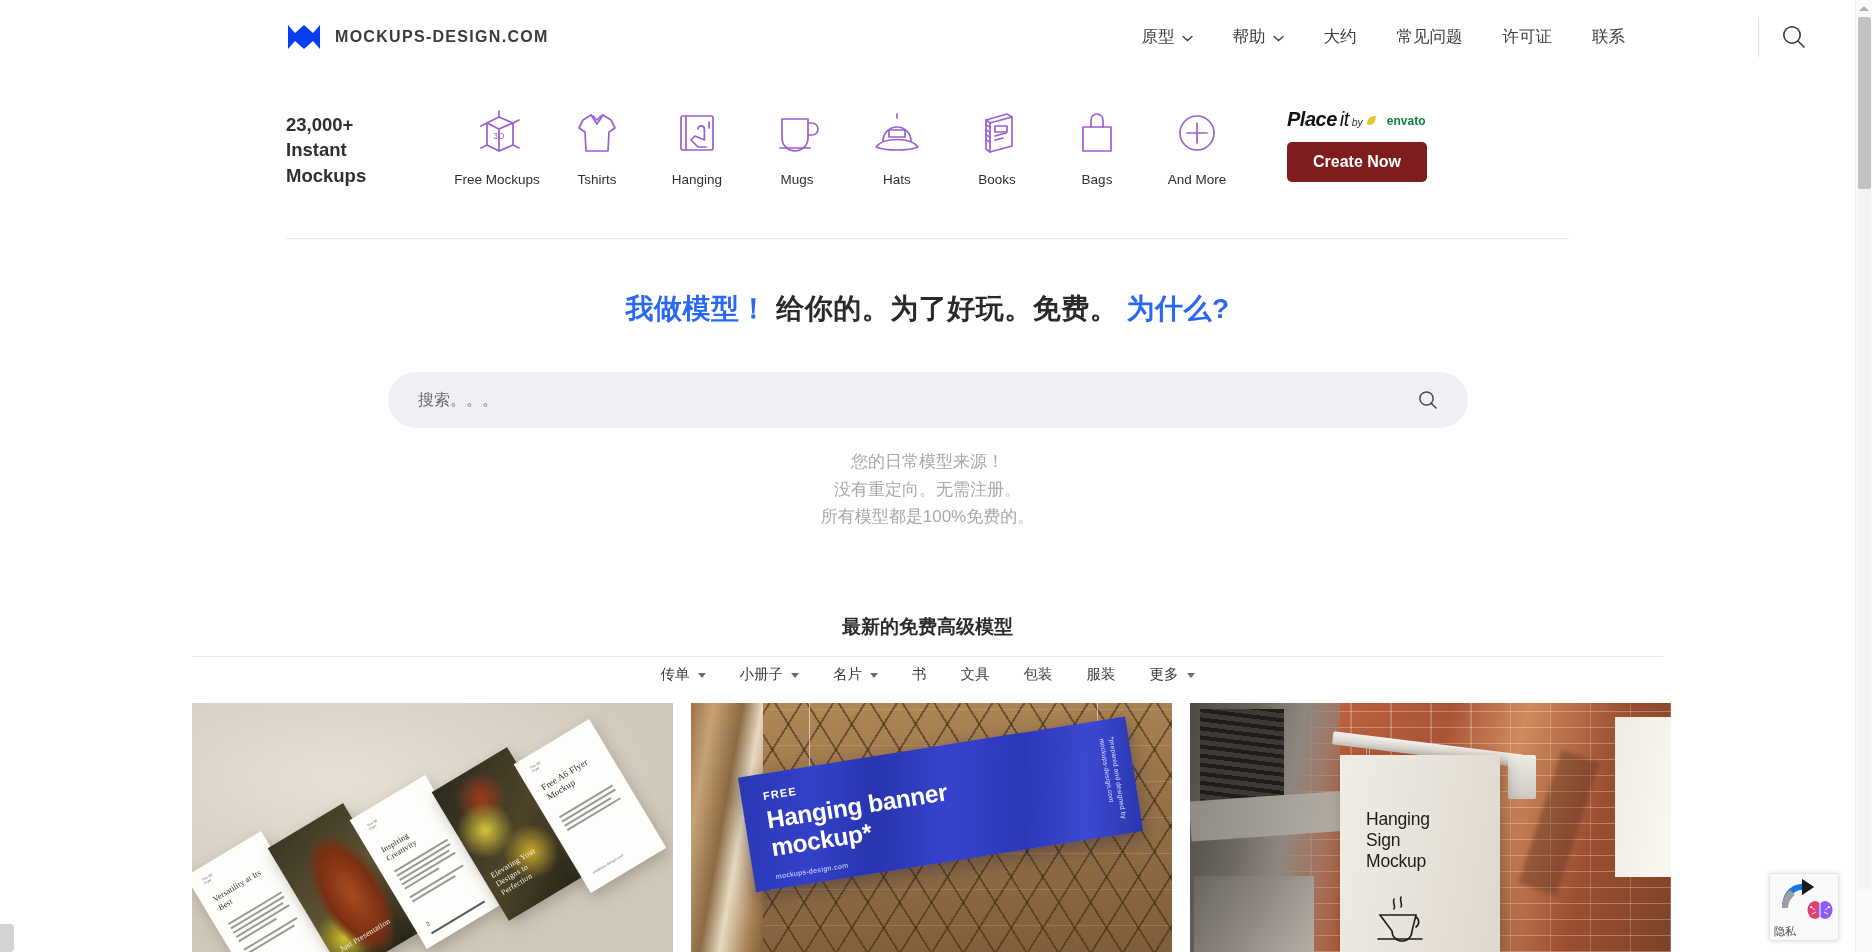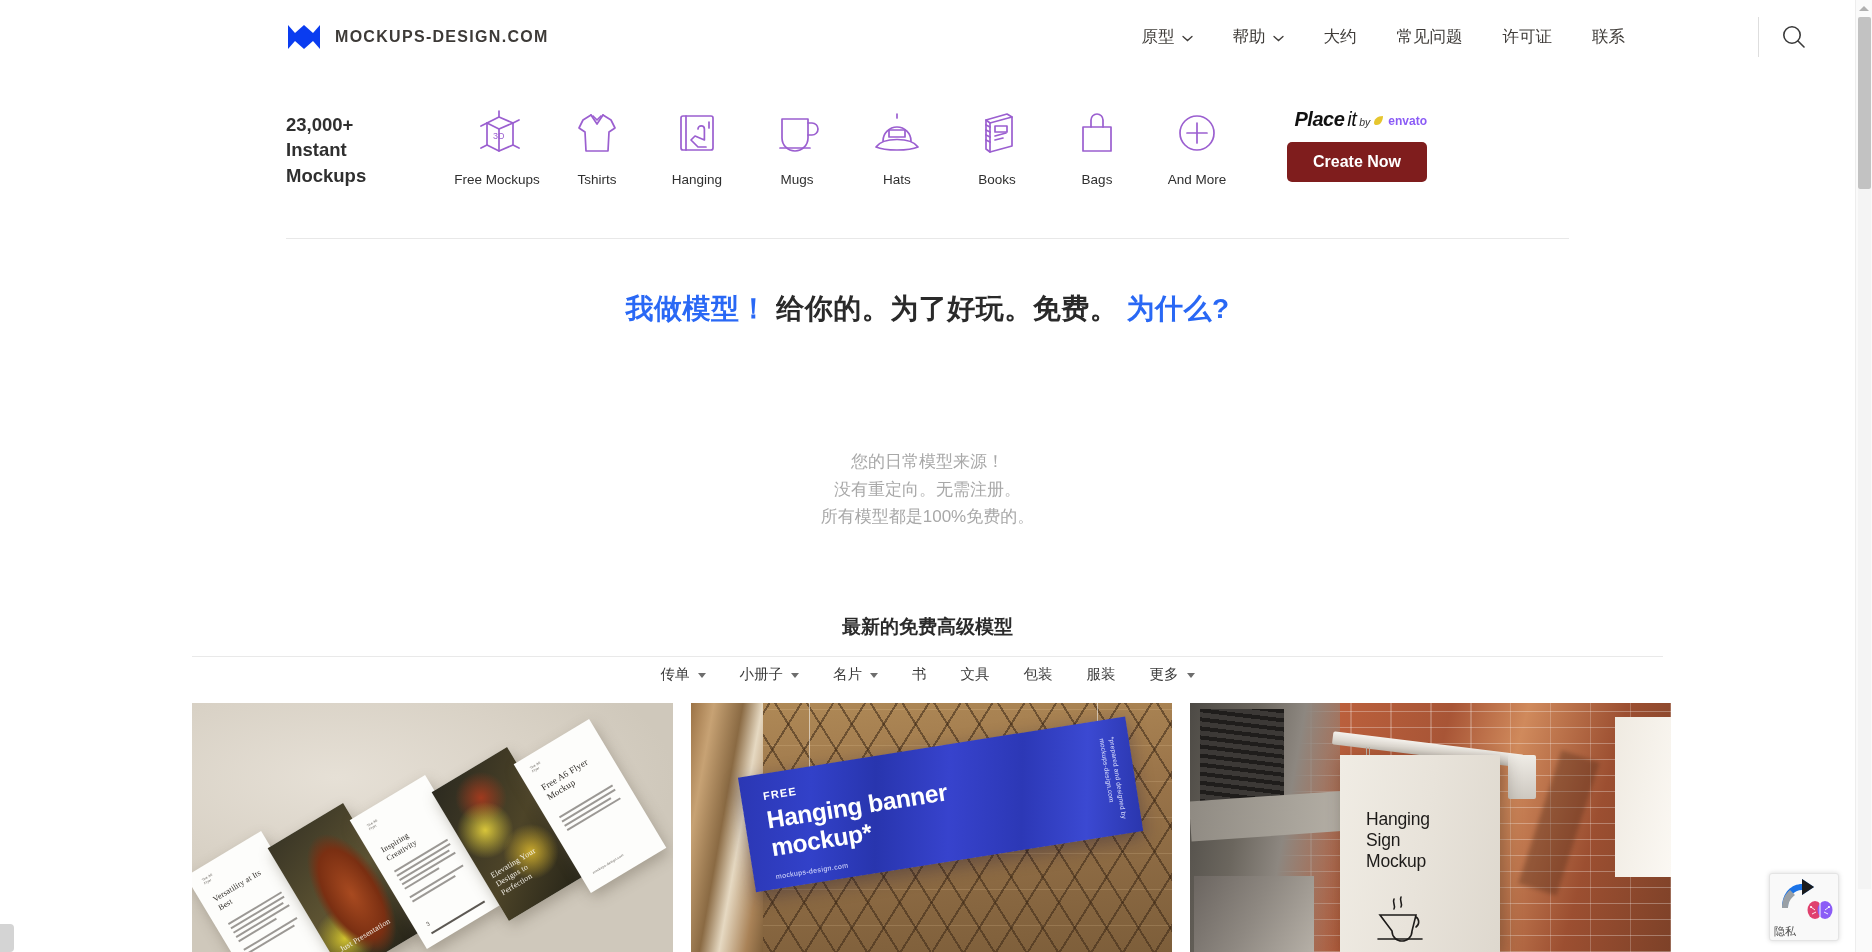--- a/index.html
+++ b/index.html
@@ -186,21 +186,21 @@
   .cat-label {
     font-size: 13.5px;
     color: #2f2f2f;
     text-align: center;
     white-space: nowrap;
   }
   .placeit {
     margin-left: 40px;
     display: flex;
     flex-direction: column;
-    align-items: flex-end;
+    align-items: flex-start;
     margin-top: 3px;
   }
   .placeit-logo {
     display: flex;
     align-items: baseline;
     gap: 3px;
     margin-bottom: 11px;
     white-space: nowrap;
   }
   .pl-place {
@@ -212,24 +212,24 @@
     letter-spacing: -0.5px;
   }
   .pl-by {
     font-size: 10.5px;
     font-style: italic;
     color: #333333;
   }
   .pl-envato {
     display: flex;
     align-items: center;
-    gap: 4px;
+    gap: 10px;
     font-size: 12px;
     font-weight: 700;
-    color: #8b5cf6;
+    color: #15803d;
   }
   .pl-leaf { width: 11px; height: 11px; }
   .create-now {
     display: block;
     background: #7f1d1d;
     color: #ffffff;
     border: none;
     border-radius: 5px;
     font-size: 16px;
     font-weight: 700;
@@ -786,20 +786,29 @@
   </div>
 
   <div class="rule rule-bottom"></div>
 
   <h1 class="hero-title">
     <span class="accent">我做模型！</span>
     <span>给你的。为了好玩。免费。</span>
     <span class="accent">为什么?</span>
   </h1>
 
+  <div class="searchbar">
+    <input type="text" value="" placeholder="搜索。。。" style="">
+    <span class="searchbar-icon">
+      <svg width="24" height="24" viewBox="0 0 24 24">
+        <circle cx="10.5" cy="10.5" r="6.6" fill="none" stroke="#4a4a4a" stroke-width="1.5"></circle>
+        <line x1="15.4" y1="15.4" x2="20" y2="20" stroke="#4a4a4a" stroke-width="1.5" stroke-linecap="round"></line>
+      </svg>
+    </span>
+  </div>
 
   <div class="hero-sub">
     <div>您的日常模型来源！</div>
     <div>没有重定向。无需注册。</div>
     <div>所有模型都是100%免费的。</div>
   </div>
 
   <h2 class="section-title">最新的免费高级模型</h2>
 
   <div class="filter-rule"></div>

